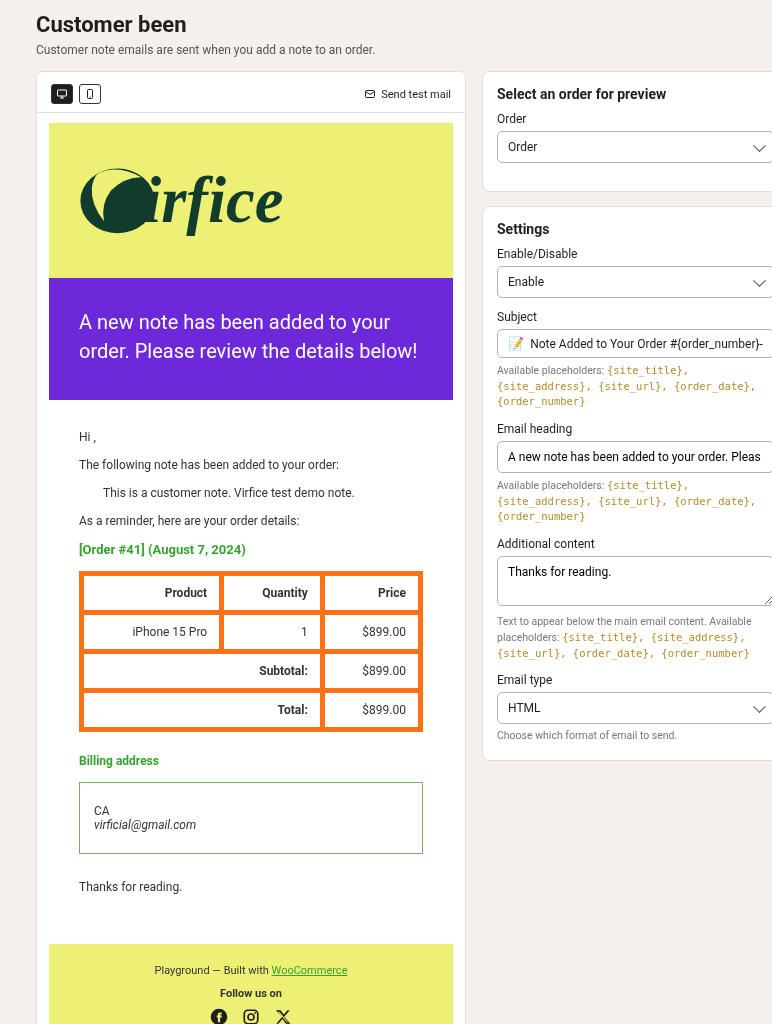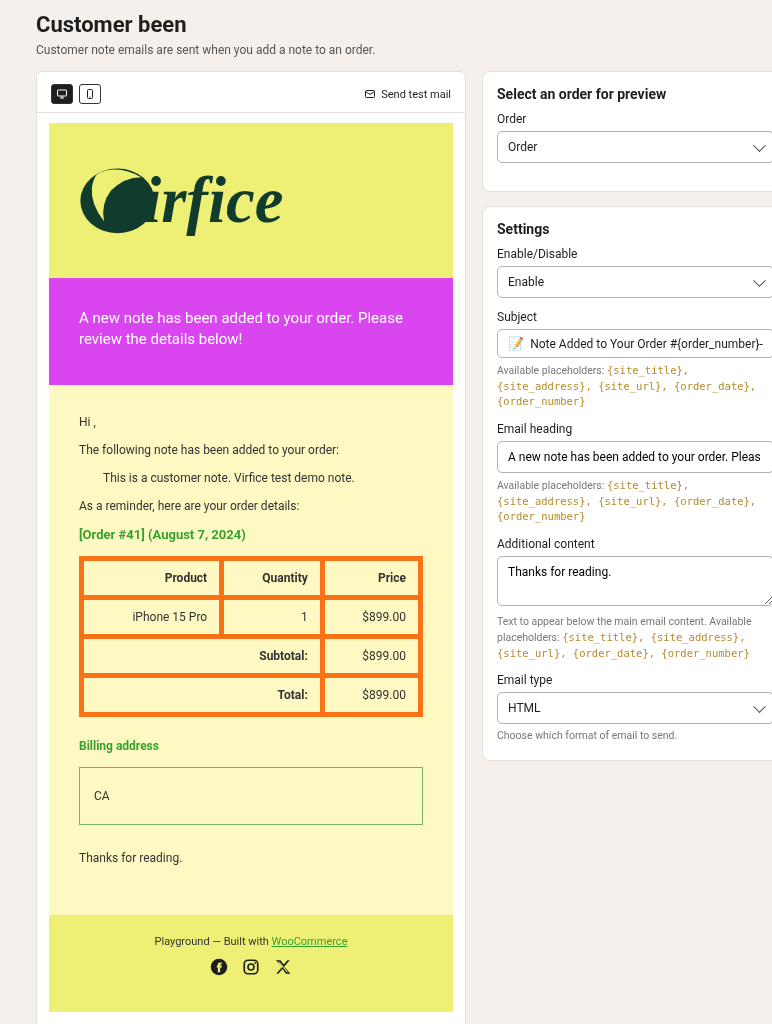--- a/index.html
+++ b/index.html
@@ -13,22 +13,22 @@
   .tb-left { display: flex; gap: 6px; }
   .tb-icon { width: 22px; height: 20px; border: 1px solid #333; border-radius: 3px; display: flex; align-items: center; justify-content: center; background: #fff; cursor: pointer; }
   .tb-icon.active { background: #1e1e1e; color: #fff; }
   .tb-icon svg { width: 12px; height: 12px; }
   .send-test { font-size: 11px; font-weight: 400; display: flex; align-items: center; gap: 5px; cursor: pointer; }
   .divider { border: none; border-top: 1px solid #e5e0db; margin: 0 -12px 10px -12px; }
 
   .email-outer { background: #eef075; }
   .logo-wrap { padding: 34px 0 22px 0; text-align: left; }
   .logo-wrap svg { width: 270px; height: auto; margin-left: 28px; }
-  .hero { background: #d946ef; color: #fff; padding: 30px 30px 34px 30px; font-size: 15px; line-height: 1.45; font-weight: 400; }
-  .email-body { background: #fef9c3; padding: 30px 30px 36px 30px; font-size: 12px; color: #333; }
+  .hero { background: #6d28d9; color: #fff; padding: 30px 30px 34px 30px; font-size: 20px; line-height: 1.45; font-weight: 400; }
+  .email-body { background: #ffffff; padding: 30px 30px 36px 30px; font-size: 12px; color: #333; }
   .email-body p { margin-bottom: 14px; }
   .note-quote { padding-left: 24px; margin-bottom: 14px; }
   .order-ref { color: #38a22e; font-weight: 700; font-size: 13px; margin-bottom: 12px; }
   table.order { width: 100%; border-collapse: collapse; margin-bottom: 22px; }
   table.order th, table.order td { border: 5px solid #f97316; padding: 10px 12px; font-size: 12px; text-align: right; }
   table.order th { font-weight: 700; }
   .billing-h { color: #38a22e; font-weight: 700; font-size: 12px; margin-bottom: 10px; }
   .billing-box { border: 1px solid #7bb06a; padding: 21px 14px; font-size: 12px; margin-bottom: 26px; }
   .billing-box .line2 { font-style: italic; }
   .email-footer { background: #eef075; text-align: center; padding: 20px 10px 24px 10px; font-size: 11px; color: #333; }
@@ -123,27 +123,29 @@
             </tr>
             <tr>
               <td colspan="2" style="font-weight:700">Total:</td>
               <td>$899.00</td>
             </tr>
           </tbody>
             </table>
           <p class="billing-h">Billing address</p>
           <div class="billing-box">
             <div>CA</div>
+            <div class="line2">virficial@gmail.com</div>
           </div>
           <p>Thanks for reading.</p>
         </div>
         <div class="email-footer">
           <div class="pg">
             <span>Playground — Built with </span><a href="#">WooCommerce</a>
           </div>
+          <div class="follow">Follow us on</div>
           <div class="socials">
             <span>
               <svg width="18" height="18" viewBox="0 0 24 24" fill="#1e1e1e">
                   <circle cx="12" cy="12" r="11"></circle>
                   <path d="M13.5 8.5h2V6h-2.3C11.4 6 10.5 7.1 10.5 8.8V10H9v2.5h1.5V19h3v-6.5h2l.3-2.5h-2.3V9c0-.4.2-.5.5-.5z" fill="#eef075"></path>
                 </svg>
             </span>
             <span>
               <svg width="18" height="18" viewBox="0 0 24 24" fill="none" stroke="#1e1e1e" stroke-width="2.2">
                   <rect x="3" y="3" width="18" height="18" rx="5"></rect>

